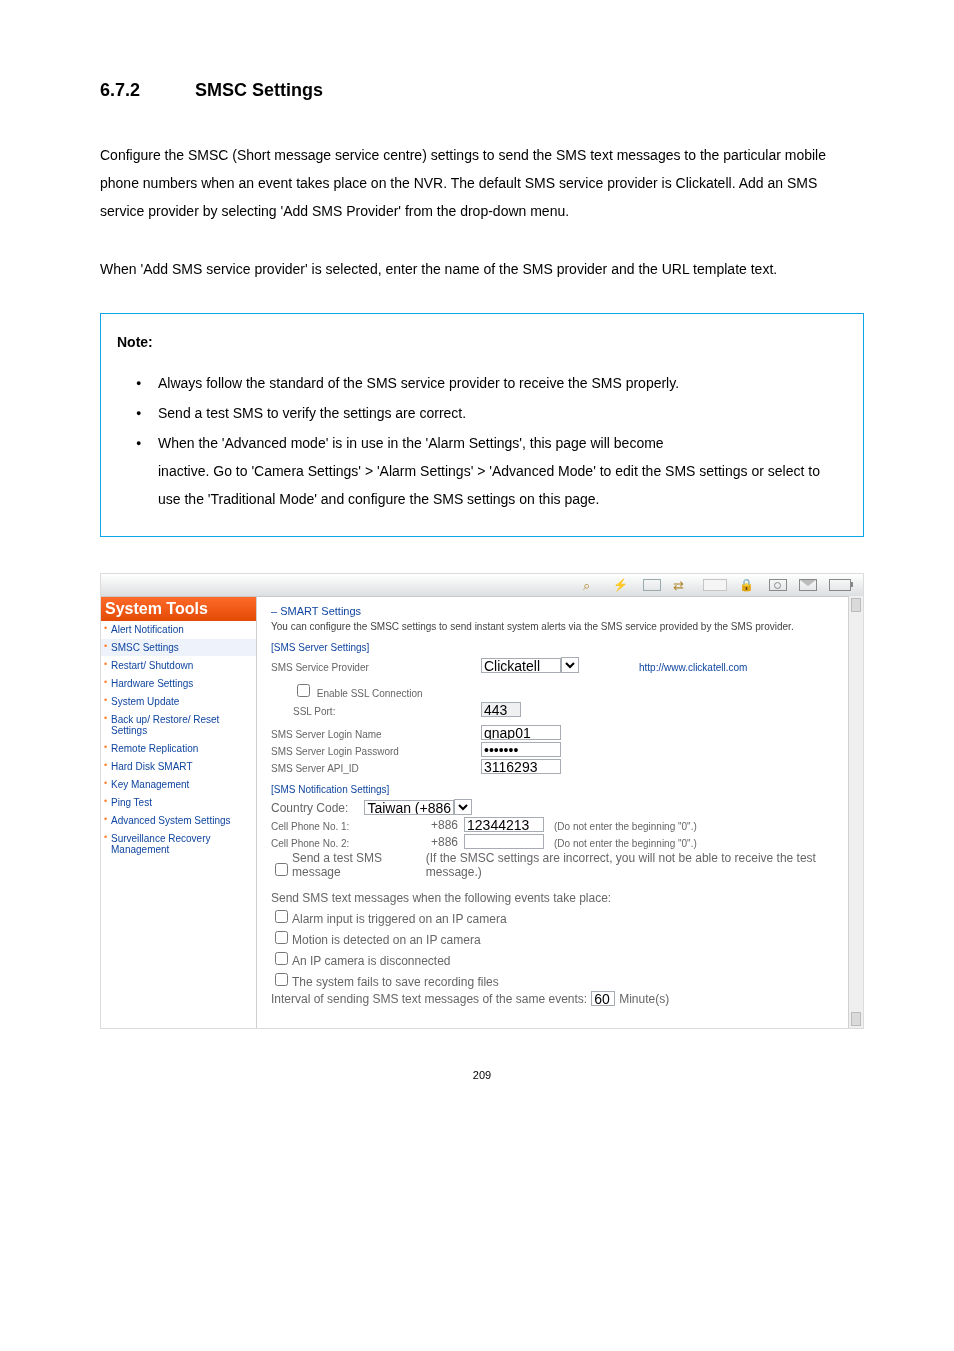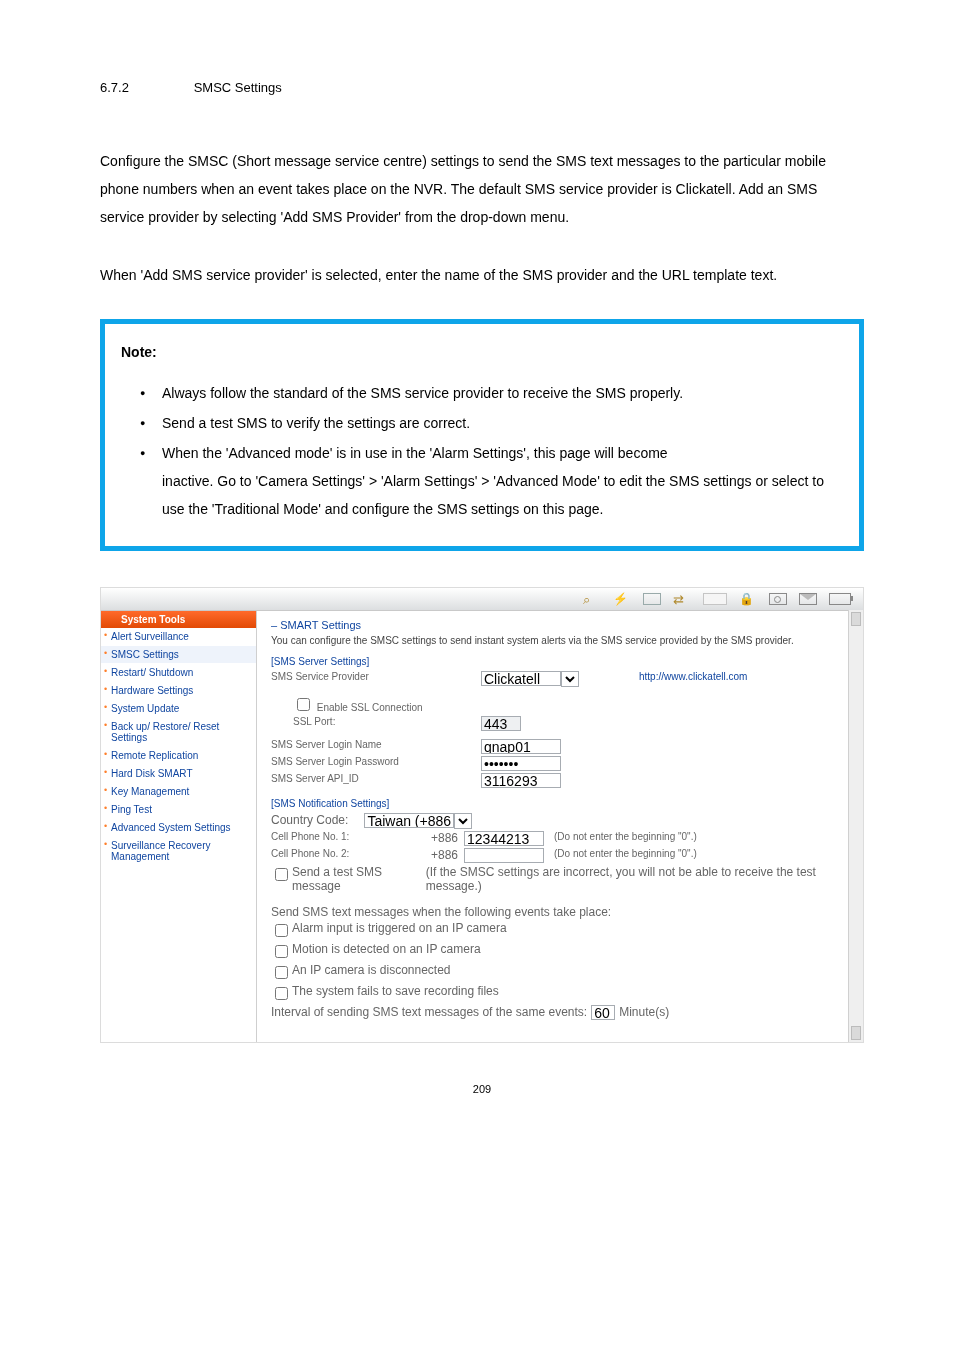--- a/index.html
+++ b/index.html
@@ -1,20 +1,20 @@
 <!DOCTYPE html>
 <html><head>
 <meta charset="utf-8">
 <style>
   html,body{margin:0;padding:0;background:#fff;font-family:Verdana,Geneva,sans-serif;color:#000;font-size:14px}
   .page{width:954px;margin:0 auto;padding:80px 90px 40px 100px;box-sizing:border-box}
-  .section-title{font-weight:400;font-size:13px;margin-bottom:52px}
+  .section-title{font-weight:700;font-size:18px;margin-bottom:40px}
   .section-title .num{display:inline-block;width:90px}
   p.body{line-height:2;margin:0 0 30px 0}
-  .notebox{border:5px solid #0ea5e9;padding:14px 16px 10px 16px;margin-top:10px;line-height:2}
+  .notebox{border:1px solid #0ea5e9;padding:14px 16px 10px 16px;margin-top:10px;line-height:2}
   .notebox .hd{font-weight:700;margin-bottom:4px}
   ul.bul{list-style:none;padding:0;margin:13px}
   ul.bul>li{position:relative;padding-left:28px;margin:0 0 2px 0}
   ul.bul>li:before{content:"\25CF";position:absolute;left:6px;top:0;font-size:9px;line-height:28px}
   .sub{padding-left:28px}
   .shot{margin-top:36px;border:1px solid #dcdcdc;background:#fff;font-size:10px;color:#555;position:relative}
   .toolbar{height:22px;background:linear-gradient(#ffffff,#dcdee0);border-bottom:1px solid #c9c9c9;display:flex;align-items:center;justify-content:flex-end;gap:12px;padding:0 12px}
   .ticon{width:18px;height:14px;display:inline-block}
   .ticon.search{color:#b08a2e;font-size:13px}
   .ticon.light{color:#3a6aa0;font-size:12px}
@@ -23,29 +23,29 @@
   .ticon.bar{background:#f5f5f5;border:1px solid #c5c5c5;width:22px;height:10px}
   .ticon.lock{color:#cdb25a;font-size:12px}
   .ticon.cam{border:1px solid #8a8a8a;width:16px;height:10px;position:relative}
   .ticon.cam:after{content:"";position:absolute;left:4px;top:2px;width:5px;height:5px;border:1px solid #8a8a8a;border-radius:50%}
   .ticon.mail{border:1px solid #888;width:16px;height:10px;position:relative}
   .ticon.mail:after{content:"";position:absolute;left:0;top:0;width:0;height:0;border-left:8px solid transparent;border-right:8px solid transparent;border-top:6px solid #bbb}
   .ticon.batt{border:1px solid #888;width:20px;height:10px;position:relative}
   .ticon.batt:after{content:"";position:absolute;right:-3px;top:2px;width:2px;height:5px;background:#888}
   .shot-body{display:flex}
   .sidebar{width:155px;background:#fff;border-right:1px solid #cfcfcf}
-  .side-hd{background:linear-gradient(#ff6a2a,#e24a05);color:#fff;font-weight:700;padding:3px 20px;font-size:10px}
+  .side-hd{background:linear-gradient(#ff6a2a,#e24a05);color:#fff;font-weight:700;padding:3px 4px;font-size:16px}
   .sidebar a{display:block;color:#1146a0;text-decoration:none;padding:3px 6px 3px 10px;border-bottom:1px solid #fff;font-size:10px;position:relative}
   .sidebar a:before{content:"•";position:absolute;left:3px;top:2px;color:#ff7f2a;font-size:9px}
   .sidebar a.active{background:#eef3fb}
   .main{flex:1;padding:6px 14px 20px 14px}
   .main .mh{color:#1146a0;font-size:11px;margin:2px 0 4px 0}
   .main .desc{color:#444;margin-bottom:10px}
   .sect-label{color:#1146a0;margin:6px 0 4px 0}
-  .row{display:flex;align-items:flex-start;margin:2px 0}
+  .row{display:flex;align-items:flex-end;margin:2px 0}
   .row .lab{width:210px;color:#666}
   .row .lab.indent{padding-left:22px;width:188px}
   input.tx{border:1px solid #a7acb2;background:#fff;font-size:14px;padding:0 2px;height:15px;box-sizing:border-box}
   select.sel{border:1px solid #a7acb2;background:#fff;font-size:10px;height:16px}
   .hint{color:#666;margin-left:10px}
   .link{color:#1146a0}
   .warn{color:#cc0000}
   .chk{margin-right:4px}
   .mini{font-size:12px;color:#666}
   .pgnum{text-align:center;margin-top:40px;font-size:11px}
@@ -88,21 +88,21 @@
     <span class="ticon lock">🔒</span>
     <span class="ticon cam"></span>
     <span class="ticon mail"></span>
     <span class="ticon batt"></span>
   </div>
   <div class="scrollbar"></div>
   <div class="shot-body">
     <div class="sidebar">
       <div class="side-hd">System Tools</div>
       <div id="sidebar-items">
-            <a href="#">Alert Surveillance</a>
+            <a href="#">Alert Notification</a>
             <a href="#" class="active">SMSC Settings</a>
             <a href="#">Restart/ Shutdown</a>
             <a href="#">Hardware Settings</a>
             <a href="#">System Update</a>
             <a href="#">Back up/ Restore/ Reset Settings</a>
             <a href="#">Remote Replication</a>
             <a href="#">Hard Disk SMART</a>
             <a href="#">Key Management</a>
             <a href="#">Ping Test</a>
             <a href="#">Advanced System Settings</a>

